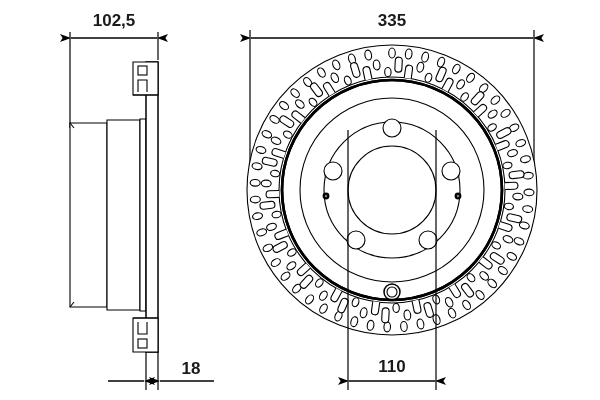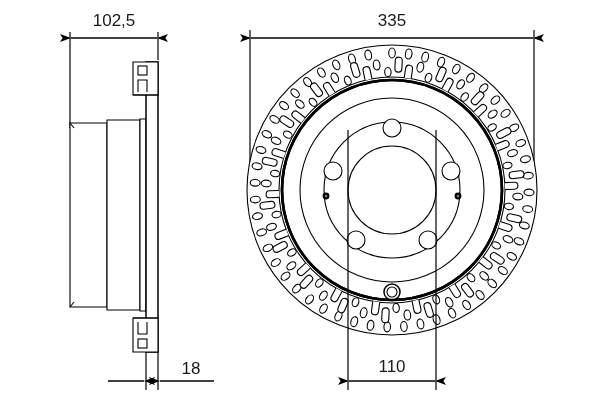--- a/index.html
+++ b/index.html
@@ -13,20 +13,21 @@
     height: 400px;
     overflow: hidden;
     font-family: "Liberation Sans", sans-serif;
     color: #1a1a1a;
   }
   #drawing-root {
     position: relative;
     width: 600px;
     height: 400px;
     background: #ffffff;
+    font-weight: bold;
   }
   svg#tech-drawing {
     display: block;
     width: 600px;
     height: 400px;
   }
   .dim-text {
     font-family: "Liberation Sans", sans-serif;
     font-size: 17px;
     fill: #1a1a1a;

